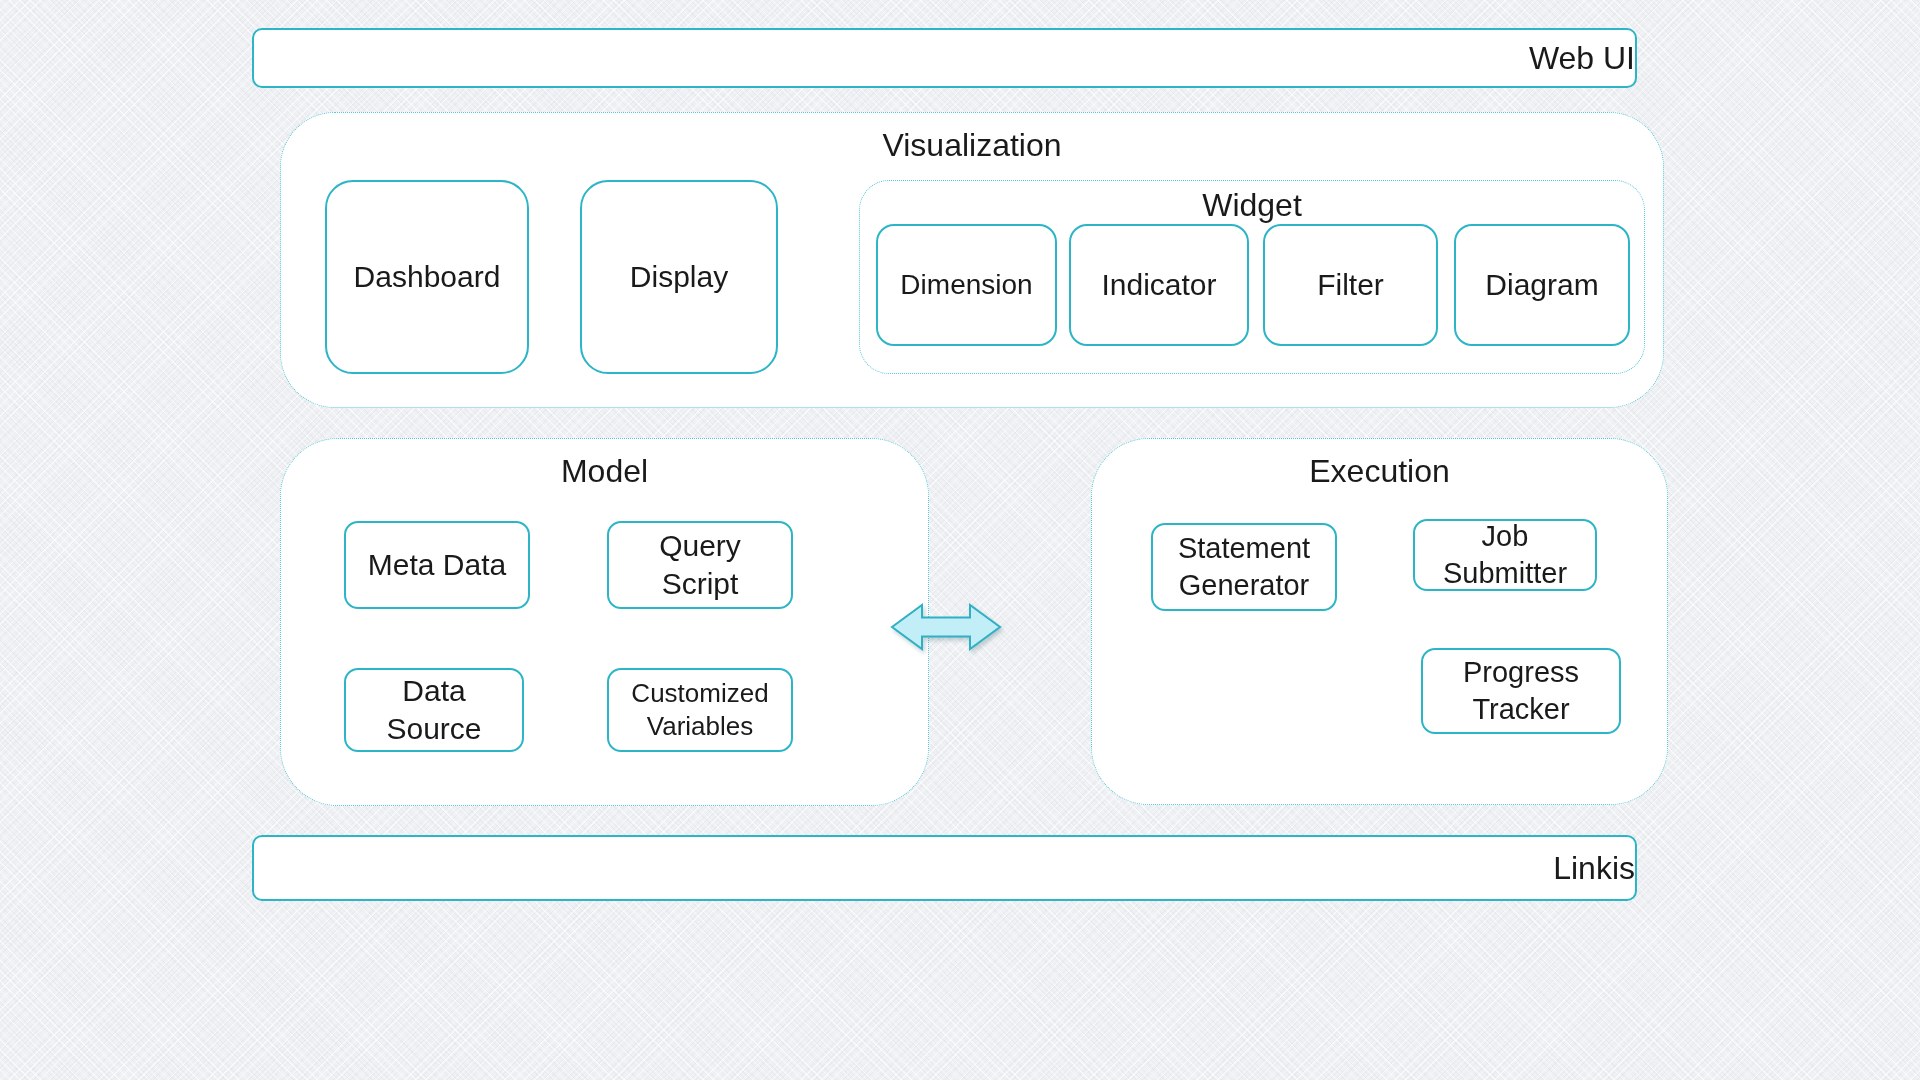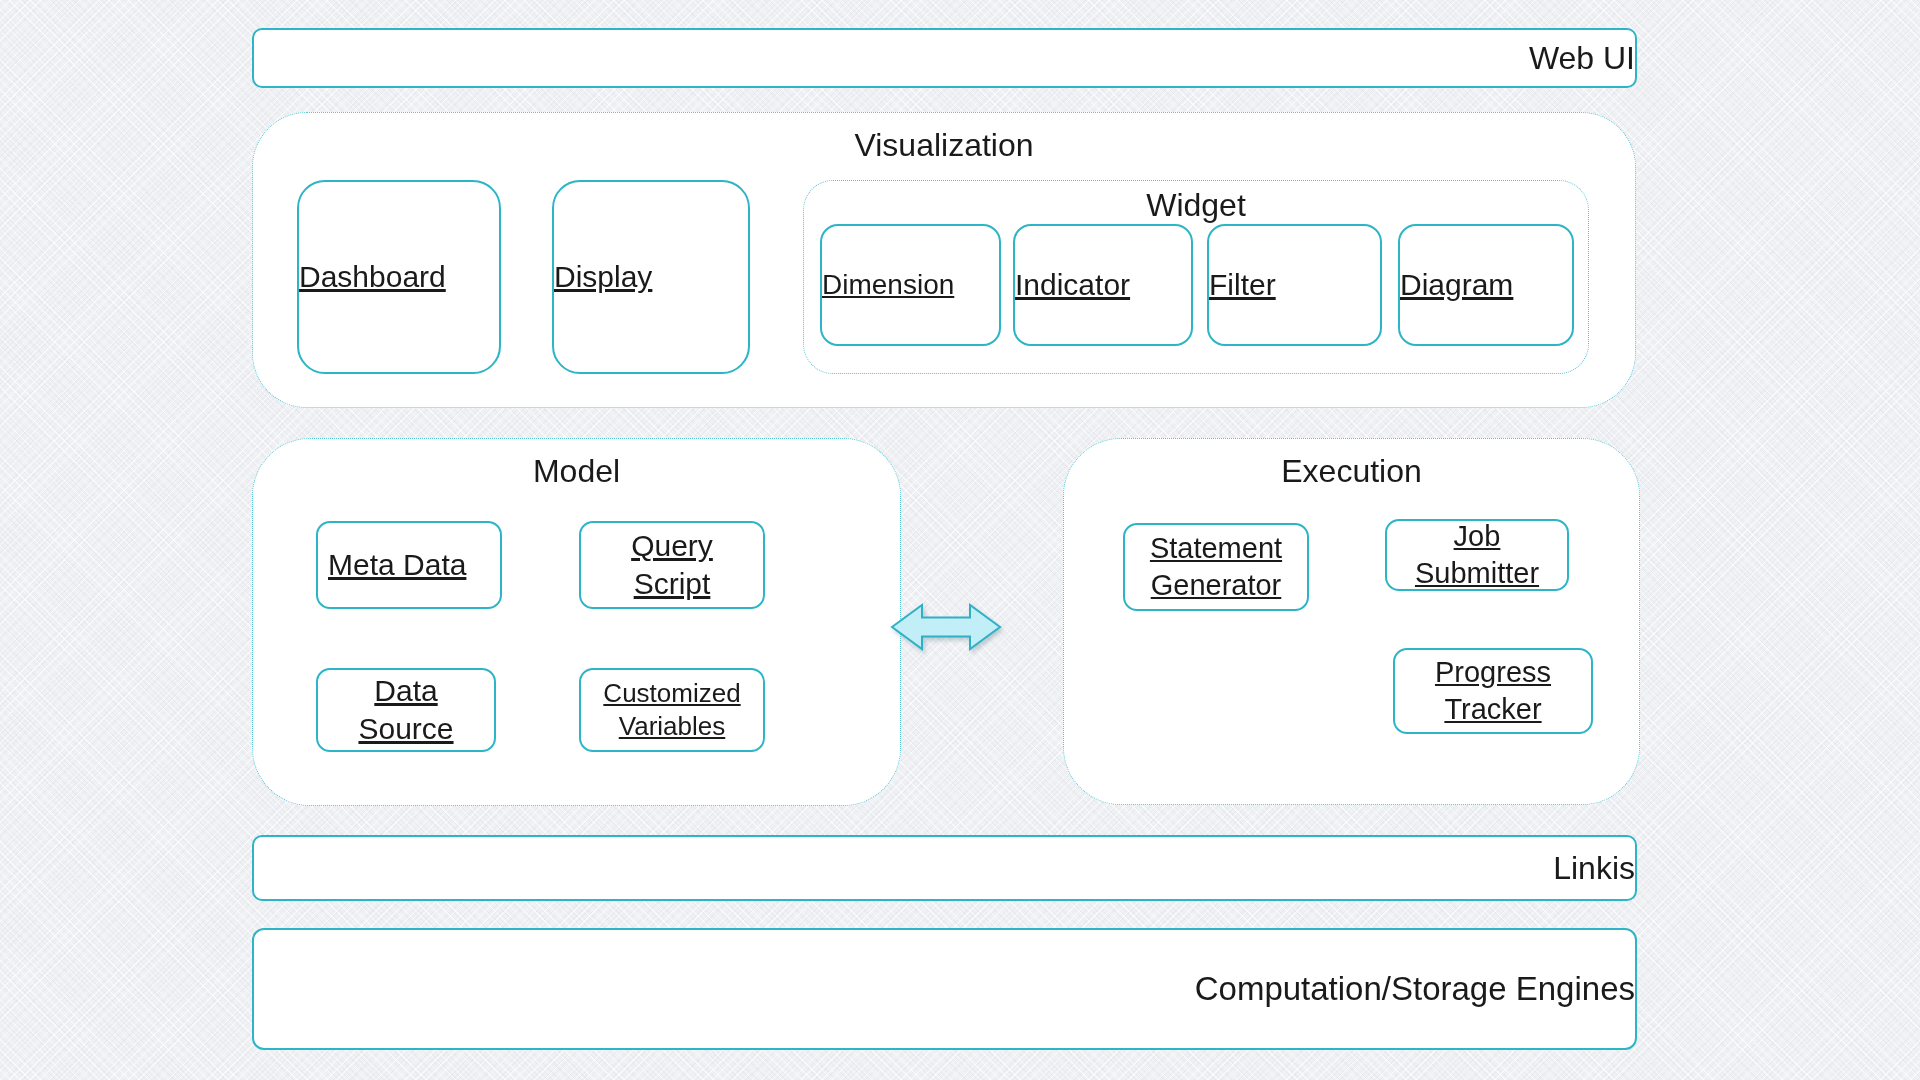--- a/index.html
+++ b/index.html
@@ -36,38 +36,39 @@
   }
   .bar-webui{top:28px;height:60px}
   .bar-linkis{top:835px;height:66px}
   .bar-engines{top:928px;height:122px;border-radius:12px;font-size:33px}
 
   
   .container{
     position:absolute;
     background:var(--box-fill);
     border:1px dotted var(--dotted-border);
+    margin-left:28px;
   }
   .container-title{
     position:absolute;top:14px;left:0;right:0;
     text-align:center;font-size:32px;
   }
   .vis{left:252px;top:112px;width:1384px;height:296px;border-radius:55px}
   .model{left:252px;top:438px;width:649px;height:368px;border-radius:58px}
   .exec{left:1063px;top:438px;width:577px;height:367px;border-radius:58px}
   .widget{left:550px;top:67px;width:786px;height:194px;border-radius:30px}
   .widget .container-title{top:6px}
 
   
   .box{
     position:absolute;
     background:var(--box-fill);
     border:2px solid var(--solid-border);
-    display:flex;align-items:center;
-    text-align:center;font-size:30px;line-height:1.28;text-decoration:underline;
+    display:flex;align-items:center;justify-content:center;
+    text-align:center;font-size:30px;line-height:1.28;
   }
   .box-dashboard{left:44px;top:67px;width:204px;height:194px;border-radius:28px}
   .box-display{left:299px;top:67px;width:198px;height:194px;border-radius:28px}
 
   .wbox{border-radius:18px;top:43px;height:122px}
   .wbox-0{left:16px;width:181px;font-size:28px}
   .wbox-1{left:209px;width:180px}
   .wbox-2{left:403px;width:175px}
   .wbox-3{left:594px;width:176px}
 
@@ -164,17 +165,14 @@
     </div>
     <div class="box ebox ebox-3">
       <span>Progress Tracker</span>
     </div>
   </div>
 
   <div class="bar bar-linkis">
     <span>Linkis</span>
   </div>
 
-  <div class="bar bar-engines">
-    <span>Computation/Storage Engines</span>
-  </div>
 
 </div>
 
 </body></html>

